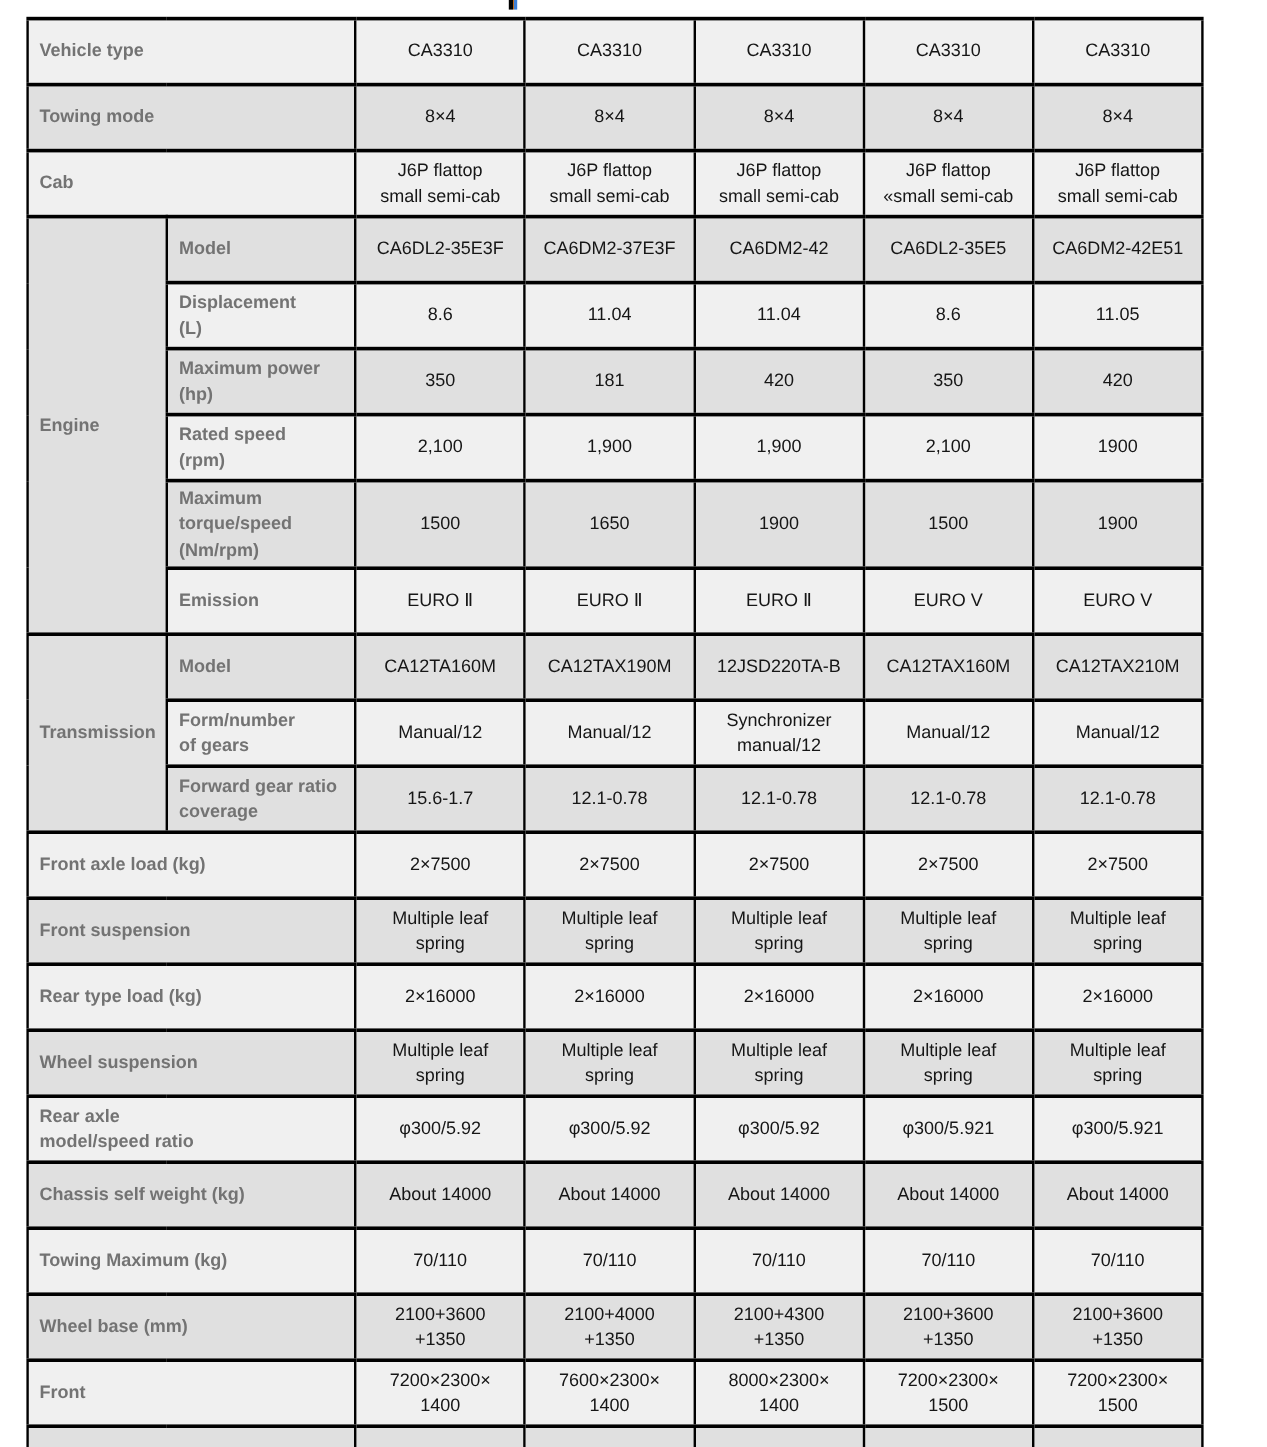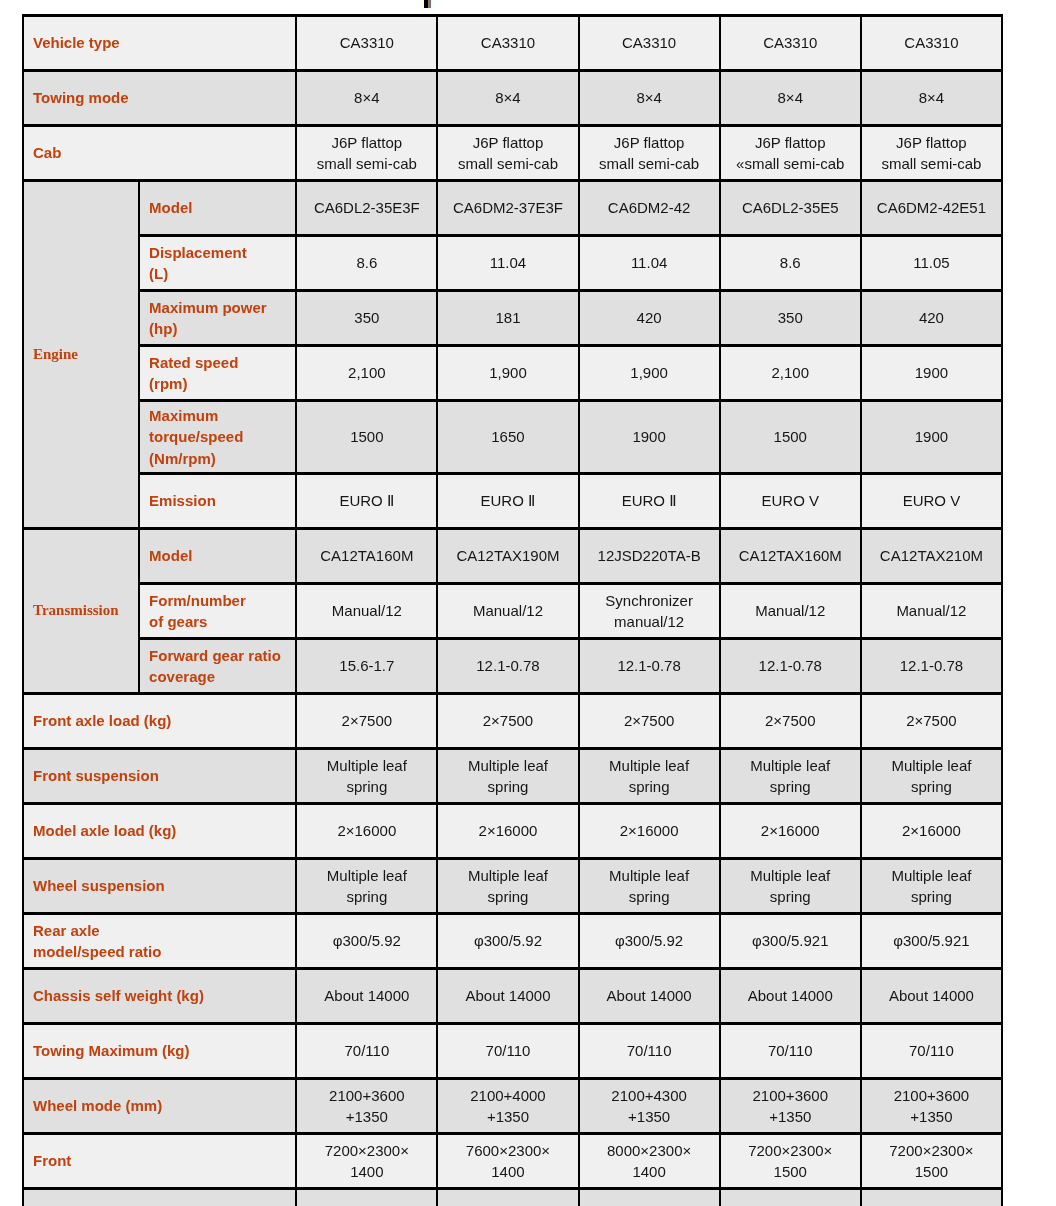--- a/index.html
+++ b/index.html
@@ -31,26 +31,26 @@
     line-height:1.42;
     color:#161616;
     vertical-align:middle;
     white-space:pre-line;
     height:46px;
     padding:3px 5px;
     overflow:hidden;
   }
   table.spec td.value{text-align:center;}
   table.spec td.label{
-    font-weight:bold;color:#c2410c;
+    font-weight:bold;color:#737373;
     text-align:left;padding-left:9px;padding-right:4px;
   }
   tr.light td{background:#f0f0f0;}
   tr.dark td{background:#e0e0e0;}
-  tr td.group{background:#e0e0e0;font-family:Liberation Serif, serif;}
+  tr td.group{background:#e0e0e0;}
 </style>
 </head>
 <body>
 
 <div class="page">
   <div class="title-fragment"></div>
   <table class="spec">
     <colgroup>
       <col style="width:116px">
       <col style="width:157px">
@@ -187,21 +187,21 @@
           <td class="value">Multiple leaf
 spring</td>
           <td class="value">Multiple leaf
 spring</td>
           <td class="value">Multiple leaf
 spring</td>
           <td class="value">Multiple leaf
 spring</td>
         </tr>
         <tr class="light">
-          <td class="label" colspan="2">Model axle load (kg)</td>
+          <td class="label" colspan="2">Rear type load (kg)</td>
           <td class="value">2×16000</td>
           <td class="value">2×16000</td>
           <td class="value">2×16000</td>
           <td class="value">2×16000</td>
           <td class="value">2×16000</td>
         </tr>
         <tr class="dark">
           <td class="label" colspan="2">Wheel suspension</td>
           <td class="value">Multiple leaf
 spring</td>
@@ -233,21 +233,21 @@
         </tr>
         <tr class="light">
           <td class="label" colspan="2">Towing Maximum (kg)</td>
           <td class="value">70/110</td>
           <td class="value">70/110</td>
           <td class="value">70/110</td>
           <td class="value">70/110</td>
           <td class="value">70/110</td>
         </tr>
         <tr class="dark">
-          <td class="label" colspan="2">Wheel mode (mm)</td>
+          <td class="label" colspan="2">Wheel base (mm)</td>
           <td class="value">2100+3600
 +1350</td>
           <td class="value">2100+4000
 +1350</td>
           <td class="value">2100+4300
 +1350</td>
           <td class="value">2100+3600
 +1350</td>
           <td class="value">2100+3600
 +1350</td>

